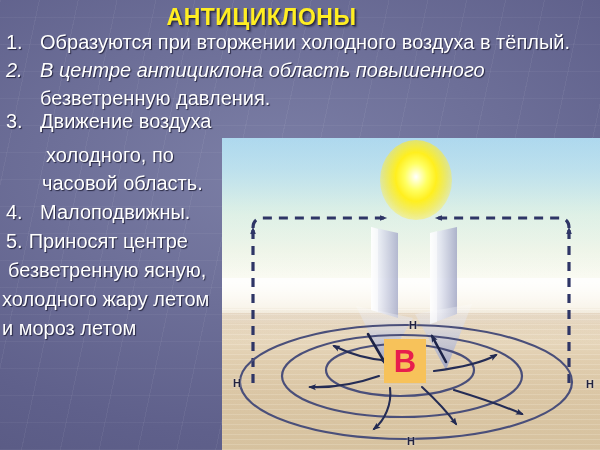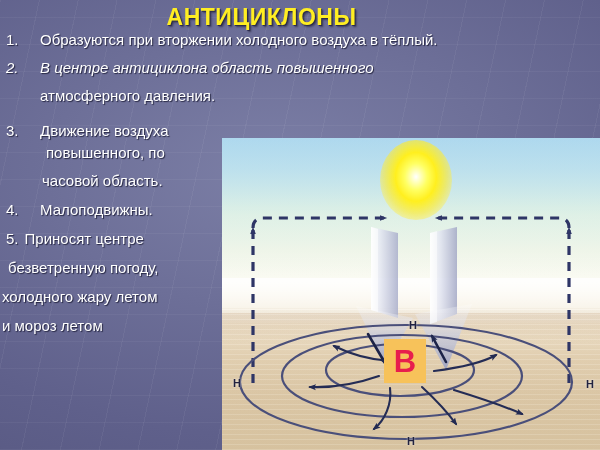--- a/index.html
+++ b/index.html
@@ -52,29 +52,29 @@
     left: 0;
     top: 31px;
     width: 240px;
   }
   .line {
     position: absolute;
     left: 0;
     width: 599px;
     white-space: nowrap;
     color: #ffffff;
-    font-size: 15px;
+    font-size: 20px;
     text-shadow: 1px 1px 1px rgba(30,30,55,0.9);
   }
   .line .txt { display: inline-block; }
 
   .l1 { top: 0px;   }
   .l2 { top: 28px; font-style: italic;  }
   .l3 { top: 56px;  }
-  .l4 { top: 91px;  }
+  .l4 { top: 79px;  }
   .l5 { top: 113px; }
   .l6 { top: 141px; }
   .l7 { top: 170px; }
   .l8 { top: 199px; }
   .l9 { top: 228px; }
   .l10{ top: 257px; }
   .l11{ top: 286px; }
   .ind-n { display:inline-block; width: 34px; padding-left: 6px; }
   .ind-h { padding-left: 40px; }
 
@@ -176,45 +176,45 @@
 
     <div class="line l1">
       <span class="ind-n">1.</span><span class="txt">Образуются при вторжении холодного воздуха в тёплый.</span>
     </div>
 
     <div class="line l2">
       <span class="ind-n">2.</span><span class="txt">В центре антициклона область повышенного</span>
     </div>
 
     <div class="line l3 ind-h">
-      <span class="txt">атмосферного давления.</span>
+      <span class="txt">безветренную давления.</span>
     </div>
 
     <div class="line l4">
       <span class="ind-n">3.</span><span class="txt">Движение воздуха</span>
     </div>
 
     <div class="line l5" style="padding-left:46px">
-      <span class="txt">повышенного, по</span>
+      <span class="txt">холодного, по</span>
     </div>
 
     <div class="line l6" style="padding-left:42px">
       <span class="txt">часовой область.</span>
     </div>
 
     <div class="line l7">
       <span class="ind-n">4.</span><span class="txt">Малоподвижны.</span>
     </div>
 
     <div class="line l8" style="padding-left:6px">
       <span>5.</span><span class="txt" style="padding-left:6px">Приносят центре</span>
     </div>
 
     <div class="line l9" style="padding-left:8px">
-      <span class="txt">безветренную погоду,</span>
+      <span class="txt">безветренную ясную,</span>
     </div>
 
     <div class="line l10" style="padding-left:2px">
       <span class="txt">холодного жару летом</span>
     </div>
 
     <div class="line l11" style="padding-left:2px">
       <span class="txt">и мороз  летом</span>
     </div>
 

